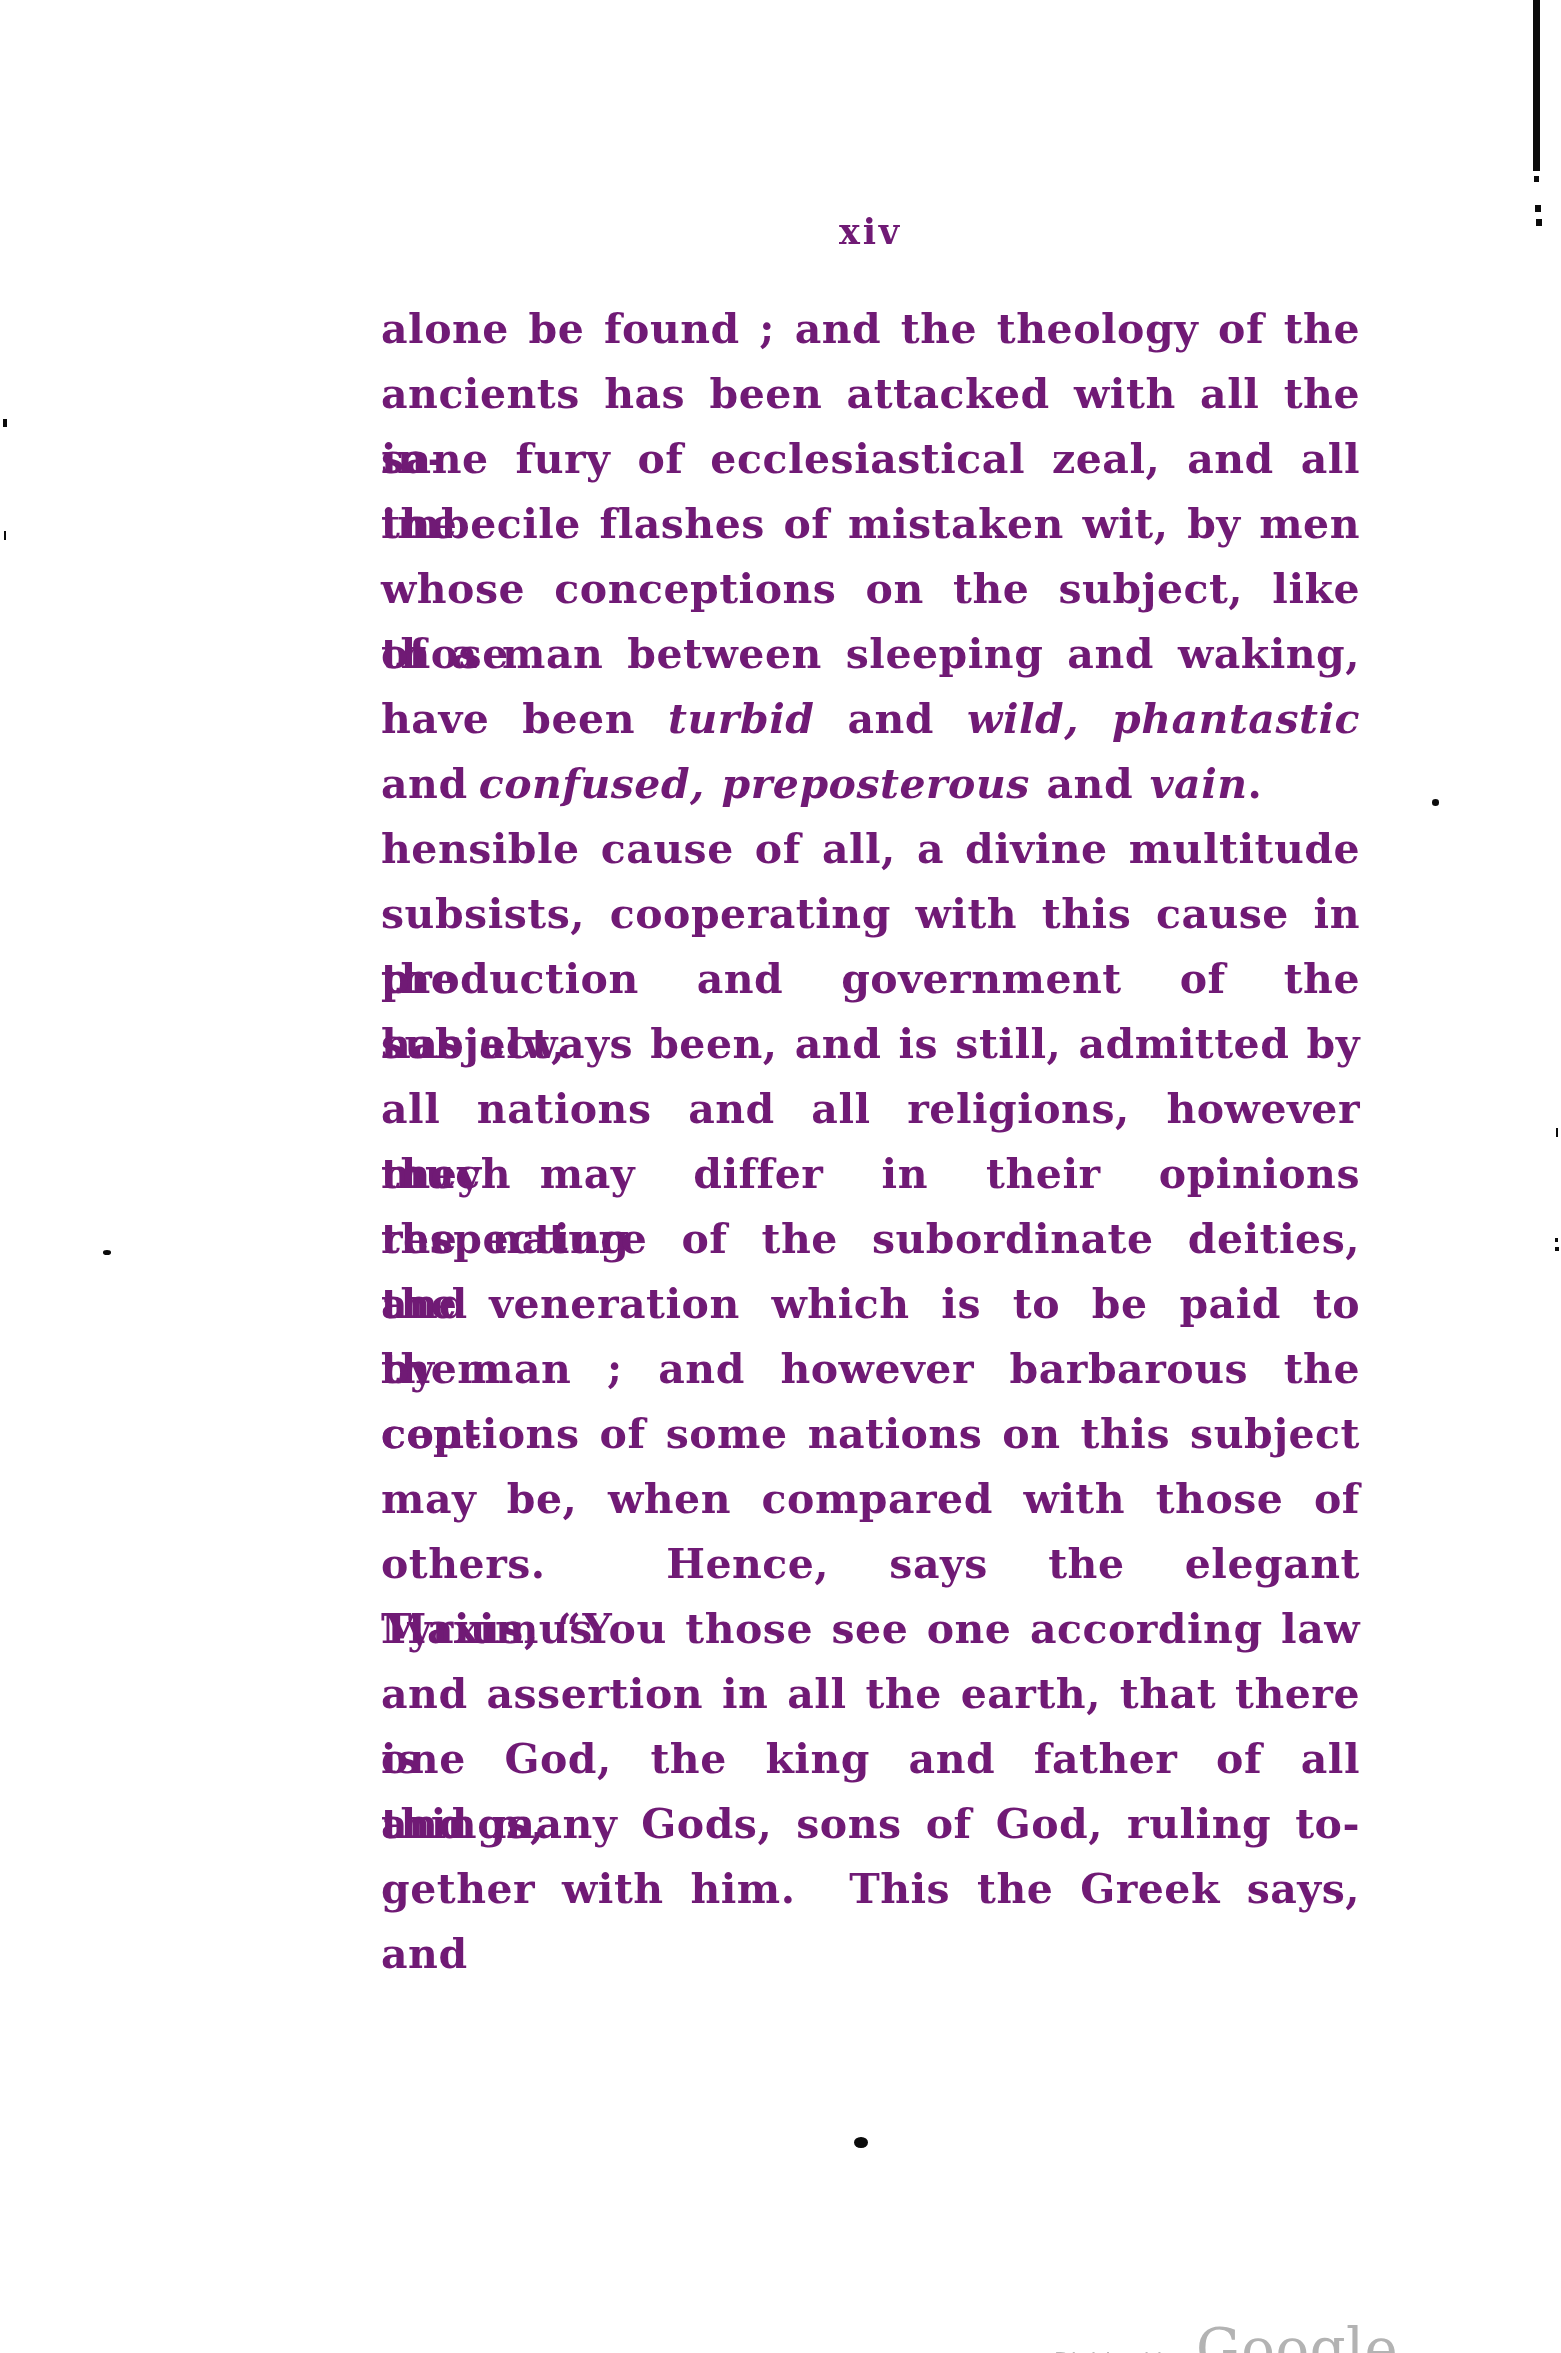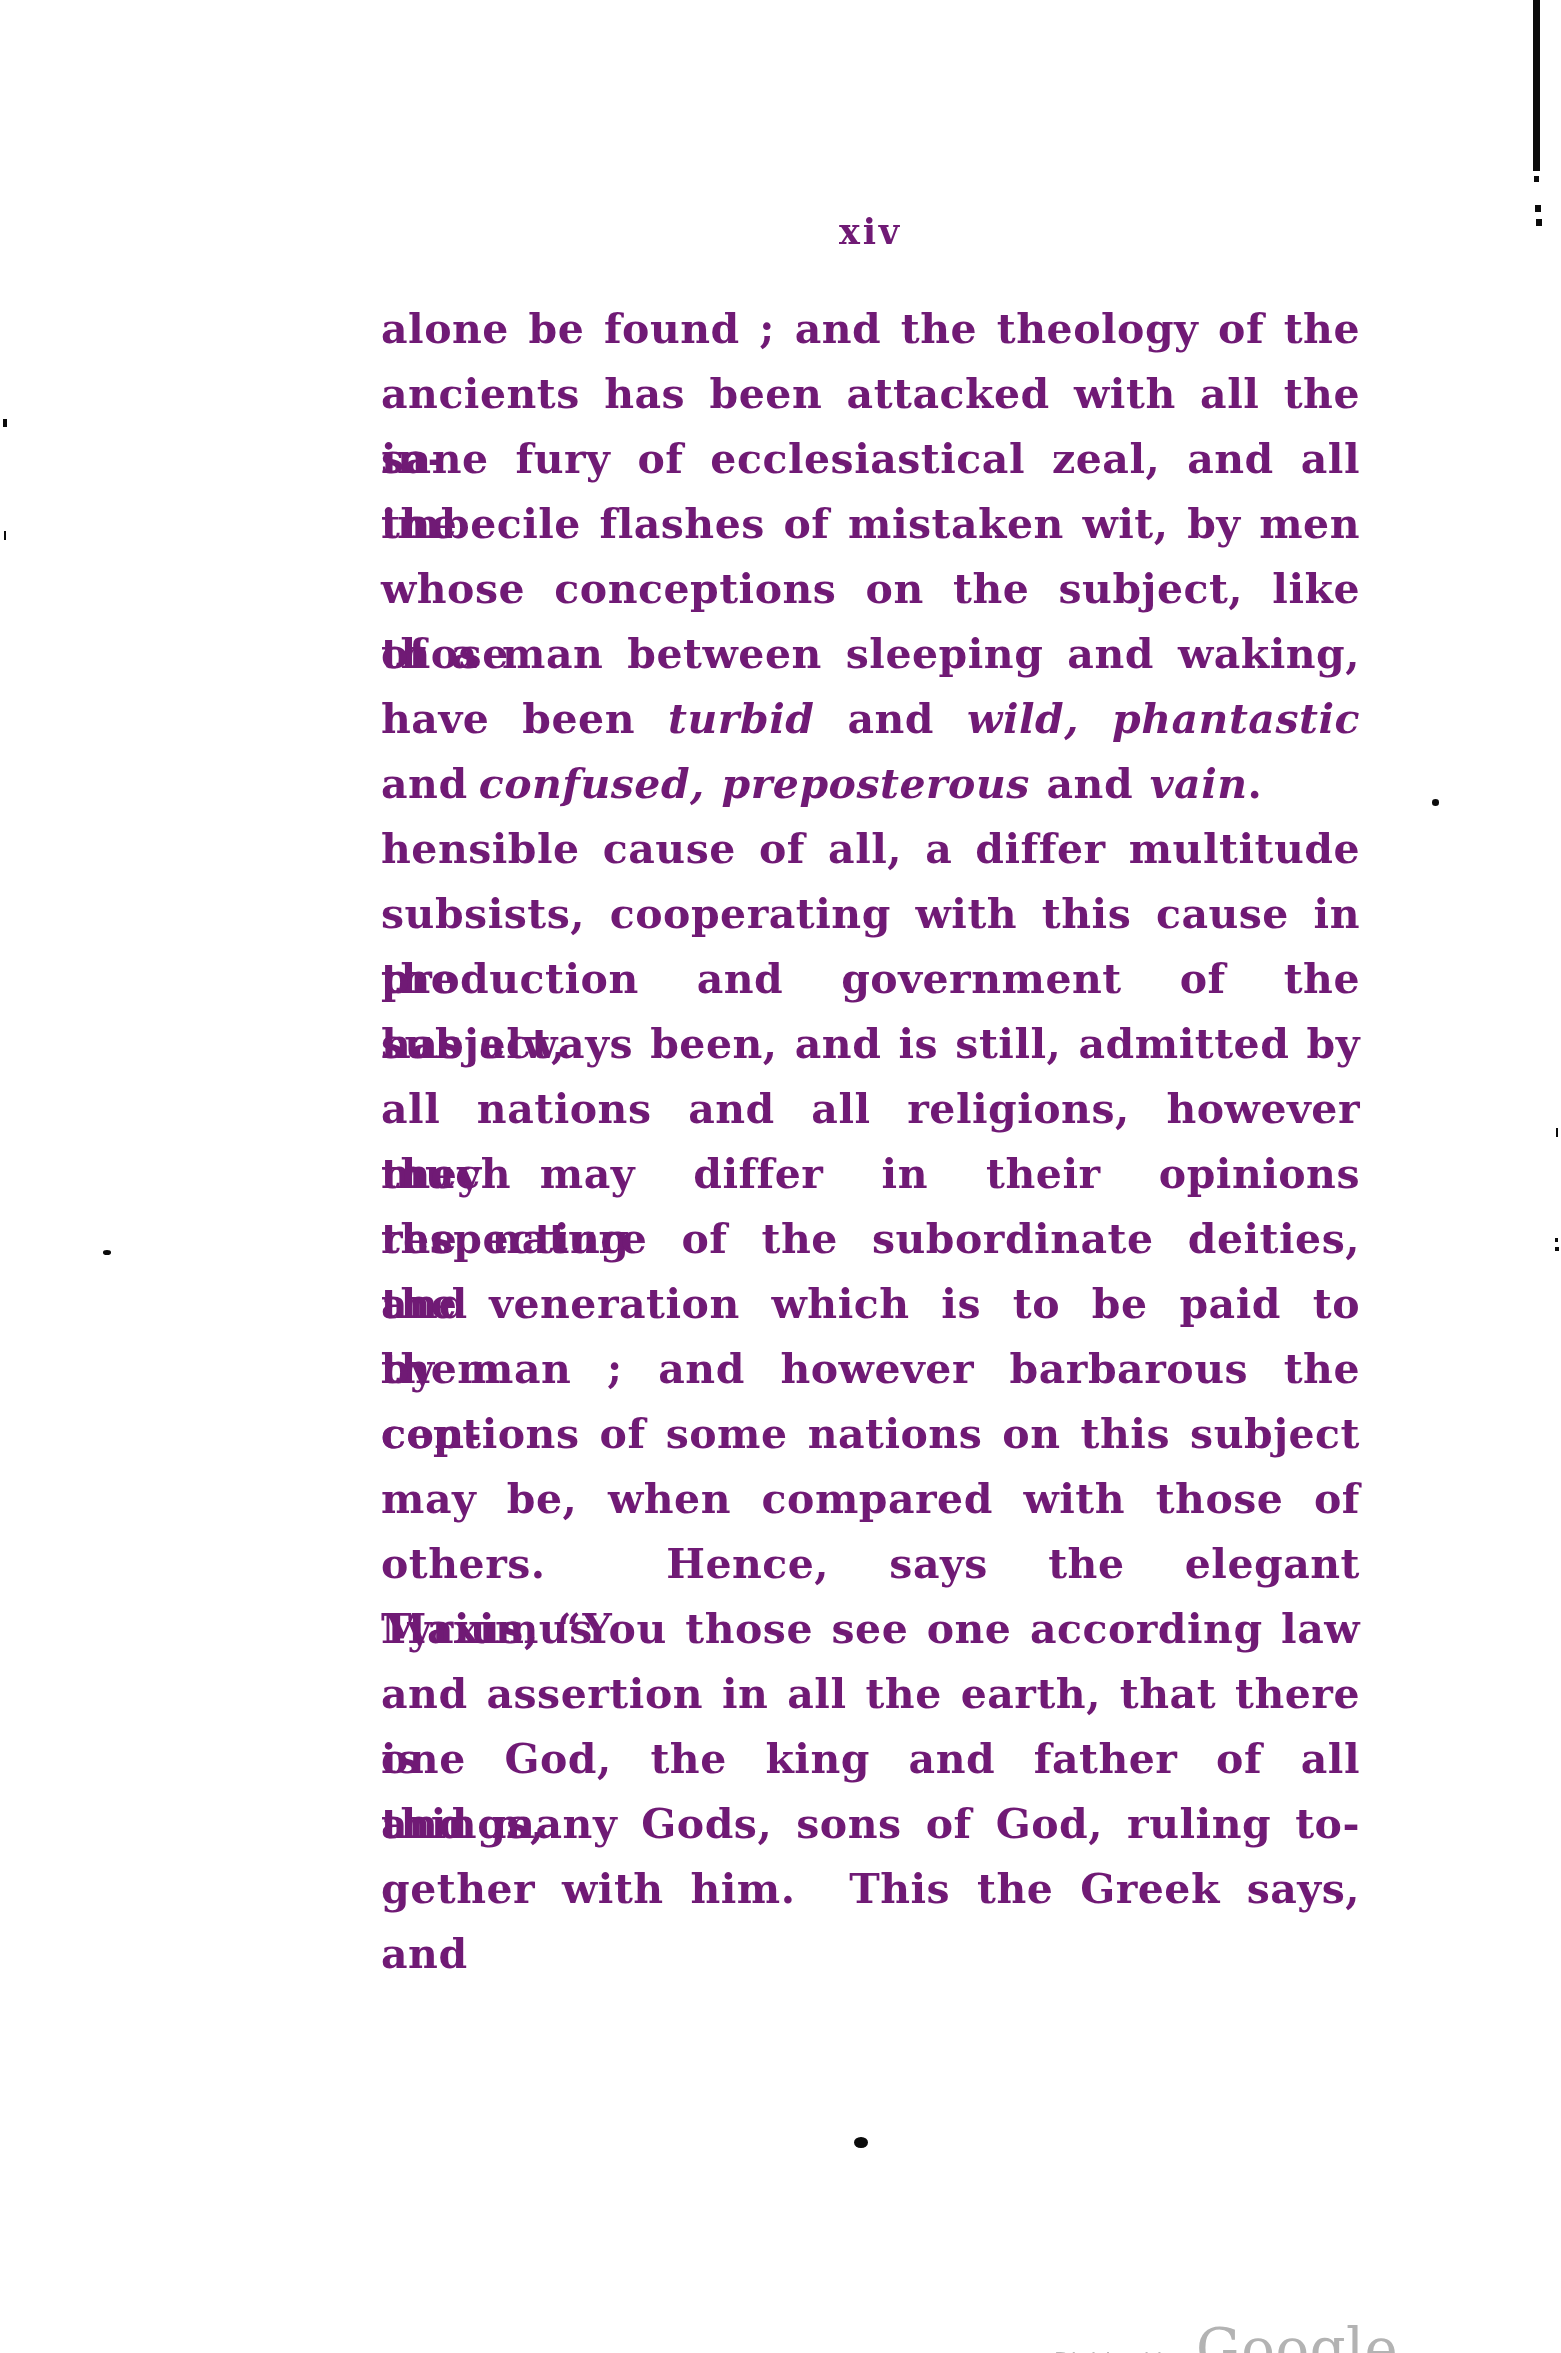--- a/index.html
+++ b/index.html
@@ -63,21 +63,21 @@
 
   <div class="text-block" id="text-block">
       <div class="line j"><span>alone be found ; and the theology of the</span></div>
       <div class="line j"><span>ancients has been attacked with all the in-</span></div>
       <div class="line j"><span>sane fury of ecclesiastical zeal, and all the</span></div>
       <div class="line j"><span>imbecile flashes of mistaken wit, by men</span></div>
       <div class="line j"><span>whose conceptions on the subject, like those</span></div>
       <div class="line j"><span>of a man between sleeping and waking,</span></div>
       <div class="line j"><span>have been </span><i>turbid</i><span> and </span><i>wild, phantastic</i><span> and</span></div>
       <div class="line"><i>confused, preposterous</i><span> and </span><i>vain</i><span>.</span></div>
-      <div class="line j"><span>hensible cause of all, a differ multitude</span></div>
+      <div class="line j"><span>hensible cause of all, a divine multitude</span></div>
       <div class="line j"><span>subsists, cooperating with this cause in the</span></div>
       <div class="line j"><span>production and government of the subject,</span></div>
       <div class="line j"><span>has always been, and is still, admitted by</span></div>
       <div class="line j"><span>all nations and all religions, however much</span></div>
       <div class="line j"><span>they may differ in their opinions respecting</span></div>
       <div class="line j"><span>the nature of the subordinate deities, and</span></div>
       <div class="line j"><span>the veneration which is to be paid to them</span></div>
       <div class="line j"><span>by man ; and however barbarous the con-</span></div>
       <div class="line j"><span>ceptions of some nations on this subject</span></div>
       <div class="line j"><span>may be, when compared with those of</span></div>

